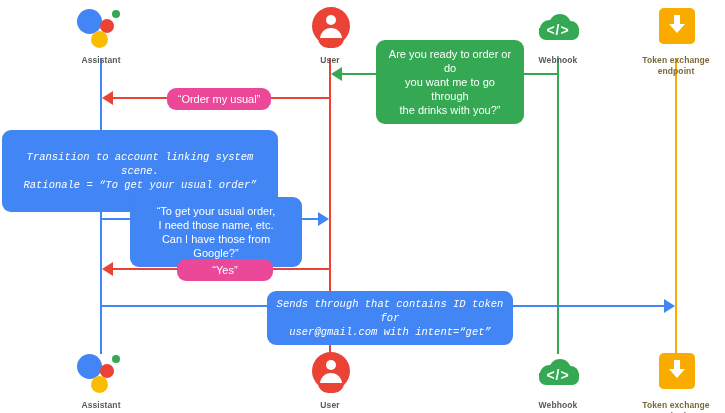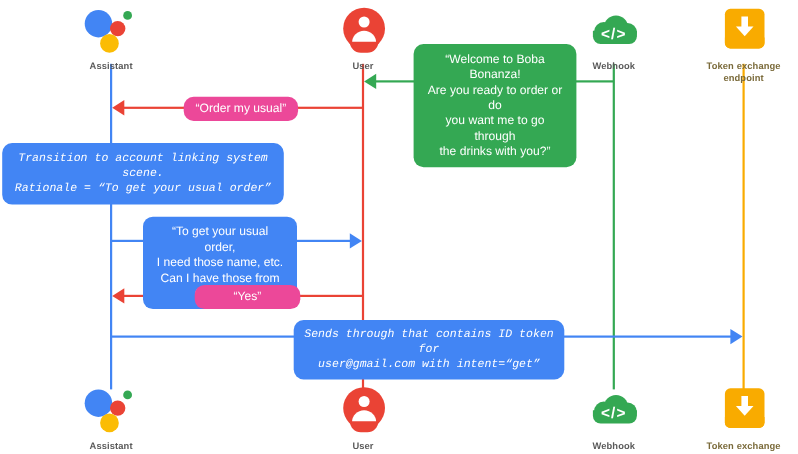--- a/index.html
+++ b/index.html
@@ -199,36 +199,35 @@
   <div class="msg-line" style="left:101px; top:218px; width:222px; background:#4285f4;"></div>
   <div class="arrowhead right" style="left:318px; top:212px; border-left:11px solid #4285f4;"></div>
 
   <div class="msg-line" style="left:109px; top:268px; width:221px; background:#ea4335;"></div>
   <div class="arrowhead left" style="left:102px; top:262px; border-right:11px solid #ea4335;"></div>
 
   <div class="msg-line" style="left:101px; top:305px; width:570px; background:#4285f4;"></div>
   <div class="arrowhead right" style="left:664px; top:299px; border-left:11px solid #4285f4;"></div>
 
   <div class="bubble sans green" style="left:376px; top:40px; width:148px;">
-    <div>“Welcome to Boba Bonanza!</div>
     <div>Are you ready to order or do</div>
     <div>you want me to go through</div>
     <div>the drinks with you?”</div>
   </div>
 
   <div class="bubble sans red" style="left:167px; top:88px; width:104px; padding:4px 10px;">
     <div>“Order my usual”</div>
   </div>
 
-  <div class="bubble mono blue" style="left:2px; top:130px; width:256px; padding:7px 8px; text-align:center;">
+  <div class="bubble mono blue" style="left:2px; top:130px; width:276px; padding:20px 8px; text-align:center;">
     <div>Transition to account linking system scene.</div>
     <div>Rationale = “To get your usual order”</div>
   </div>
 
-  <div class="bubble sans blue" style="left:130px; top:197px; width:140px;">
+  <div class="bubble sans blue" style="left:130px; top:197px; width:172px;">
     <div>“To get your usual order,</div>
     <div>I need those name, etc.</div>
     <div>Can I have those from Google?”</div>
   </div>
 
   <div class="bubble sans red" style="left:177px; top:259px; width:96px; padding:4px 10px;">
     <div>“Yes”</div>
   </div>
 
   <div class="bubble mono blue" style="left:267px; top:291px; width:246px; padding:6px 8px;">

